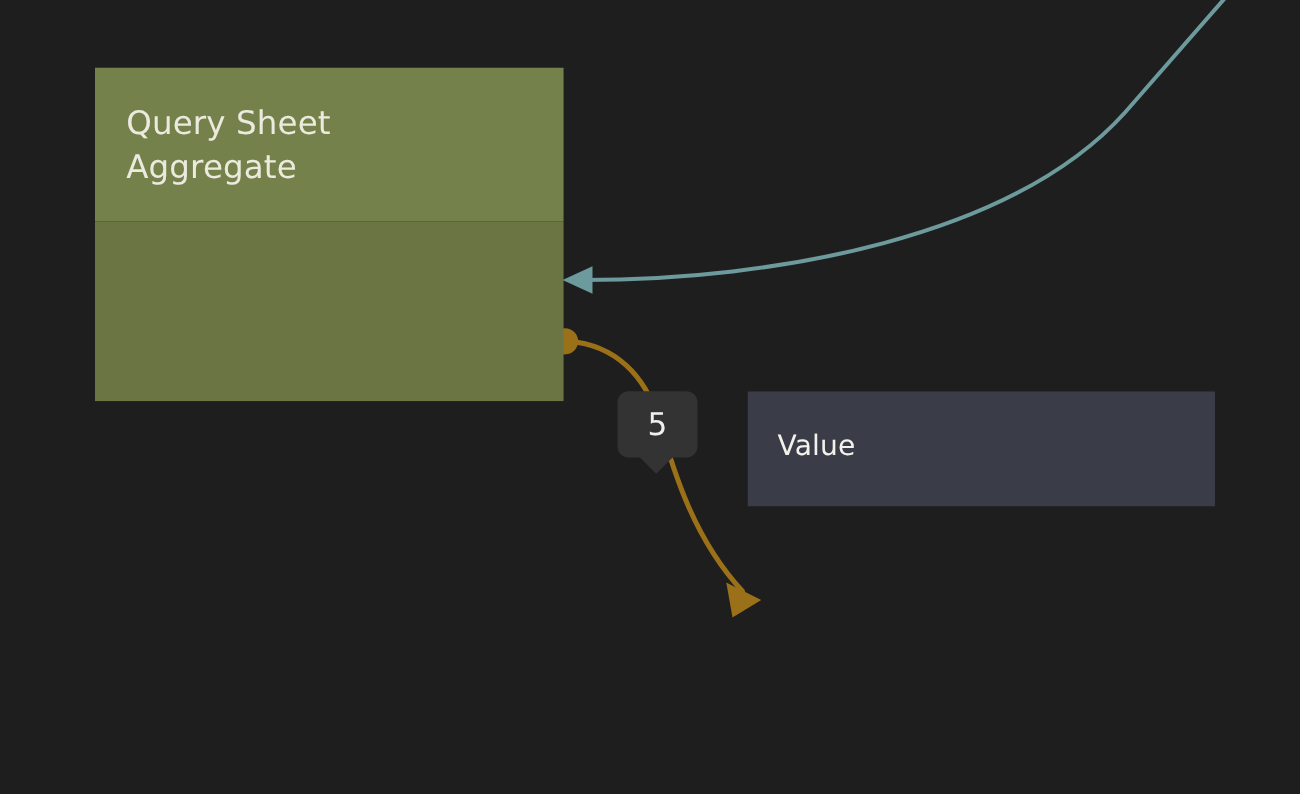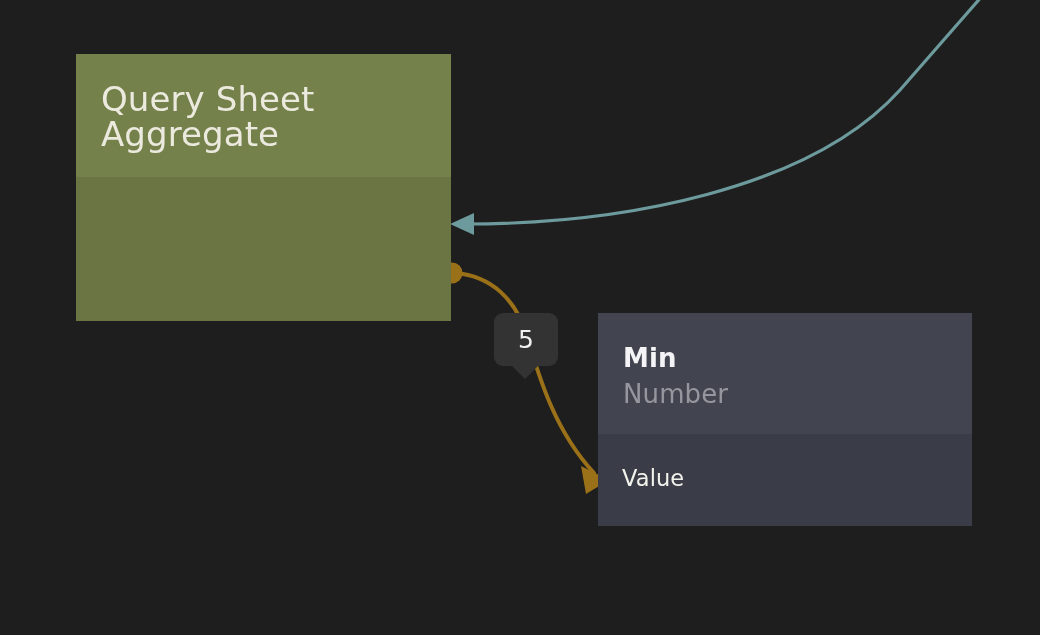--- a/index.html
+++ b/index.html
@@ -50,21 +50,21 @@
     height: 123px;
     background: #74814a;
     padding: 28px 24px 0 25px;
   }
   #node-query-sheet-aggregate .node-body {
     height: 144px;
     background: #6a7543;
     position: relative;
   }
   .title-green {
-    font-size: 34px;
+    font-size: 26px;
     line-height: 35px;
     color: #eceade;
     font-weight: 400;
     letter-spacing: 0.1px;
     white-space: pre-line;
   }
 
   .port-row {
     position: absolute;
     font-size: 22.5px;
@@ -164,24 +164,20 @@
       <div class="title-green">Query Sheet
 Aggregate</div>
     </div>
     <div class="node-body">
       
       
     </div>
   </div>
 
   <div class="node" id="node-min">
-    <div class="node-header">
-      <div class="title-min">Min</div>
-      <div class="subtitle-min">Number</div>
-    </div>
     <div class="node-body">
       <div class="port-row in">Value</div>
     </div>
   </div>
 
   <div id="value-badge">
     <span class="badge-text">5</span>
   </div>
   <div id="value-badge-tail"></div>
 

